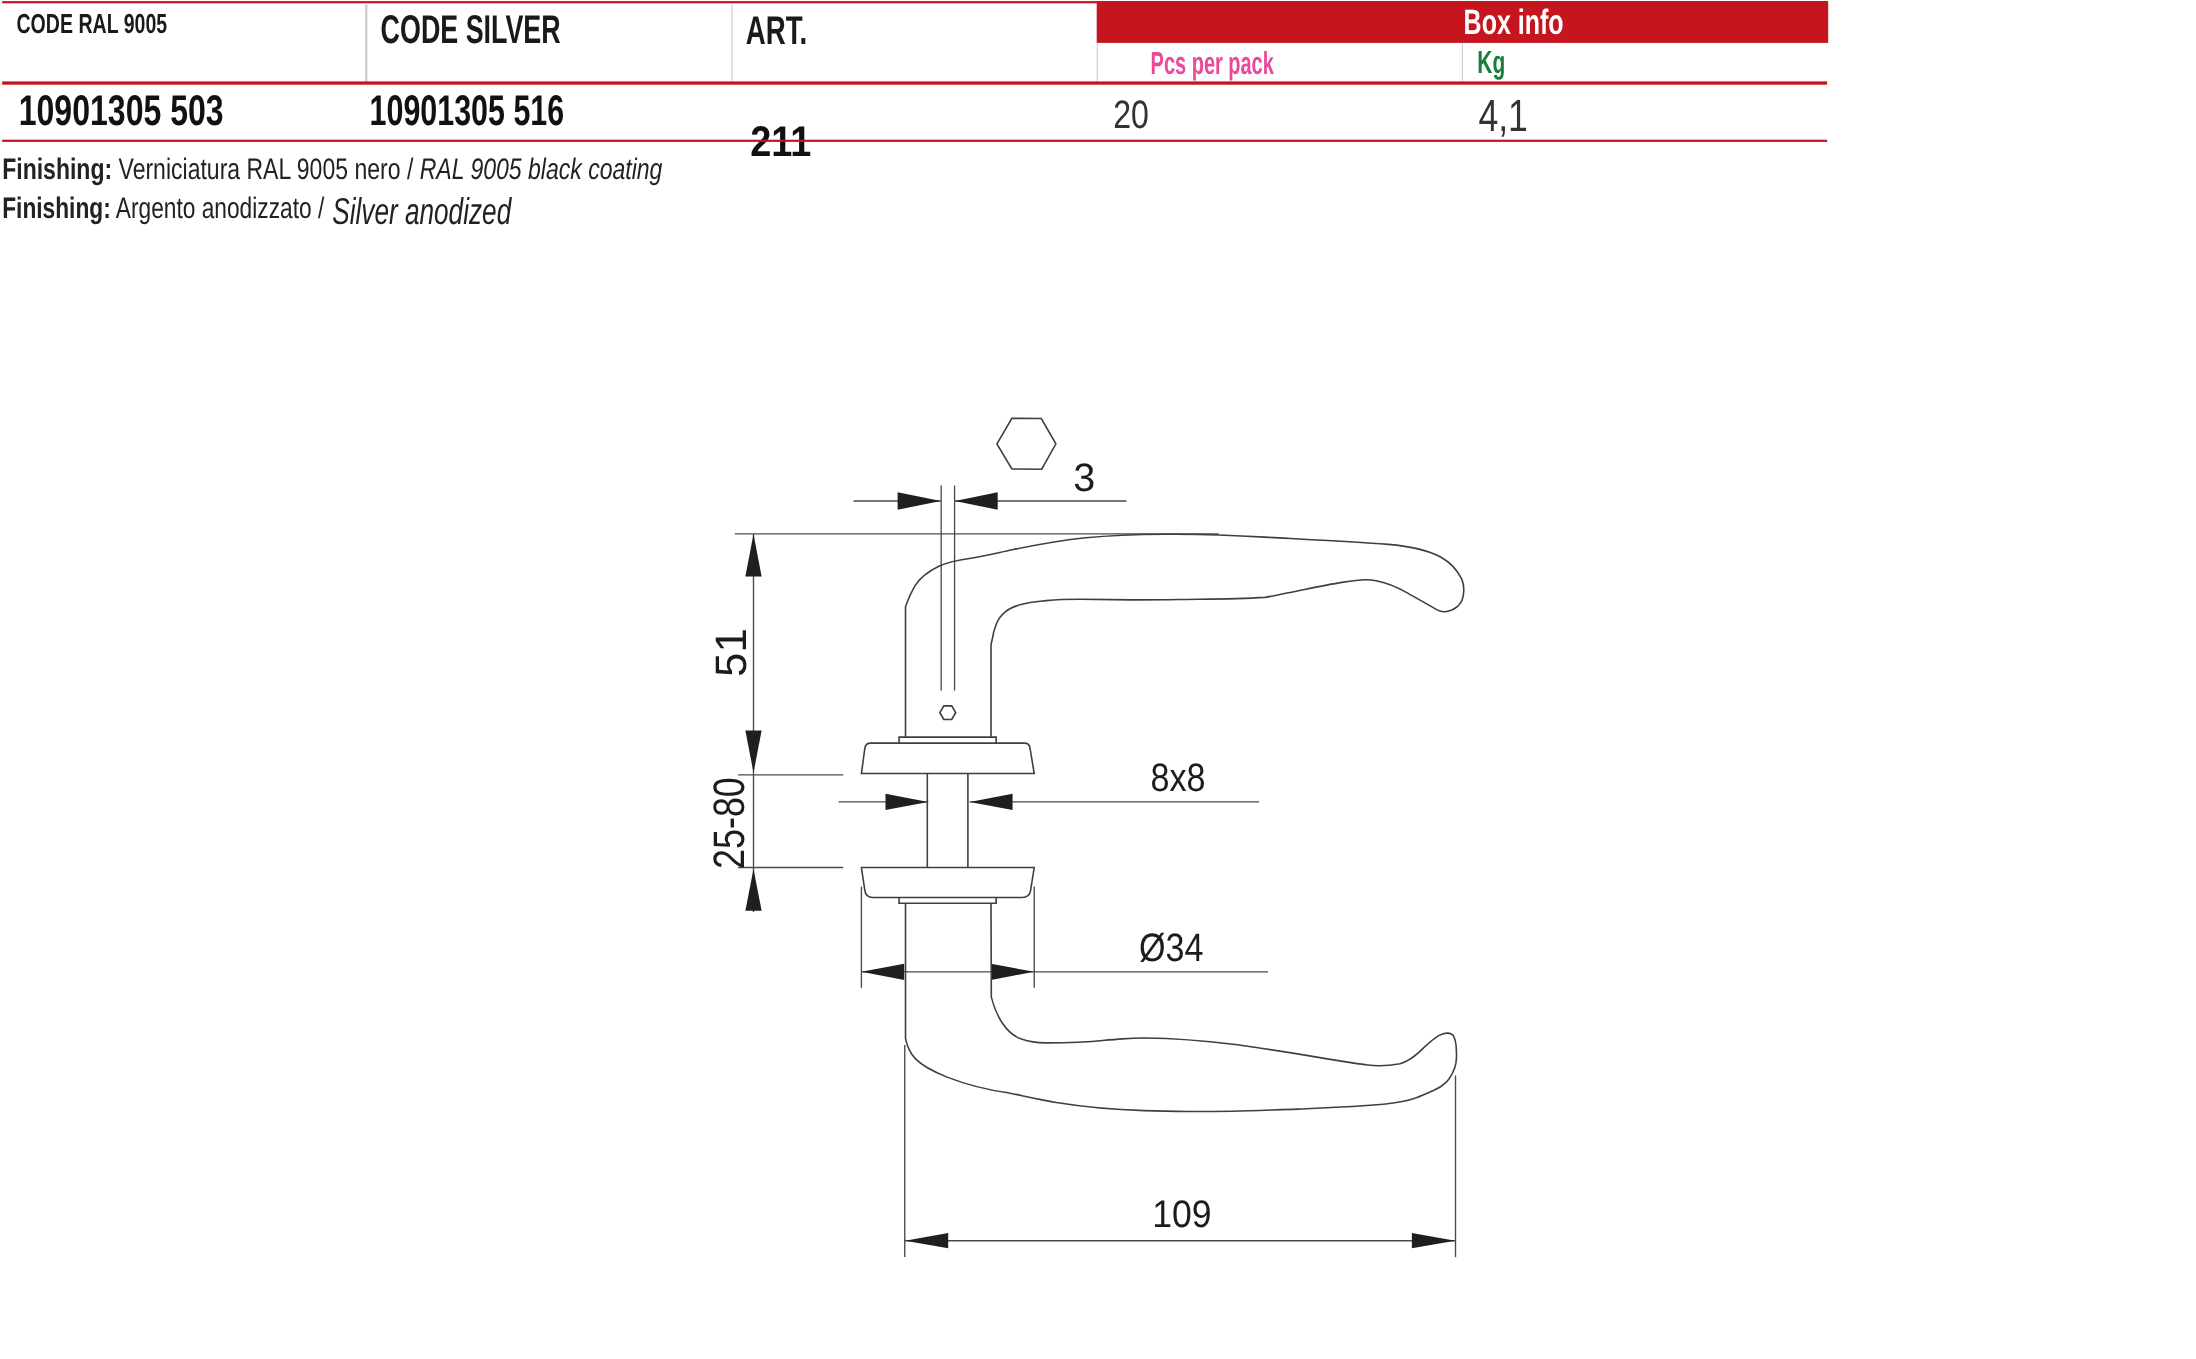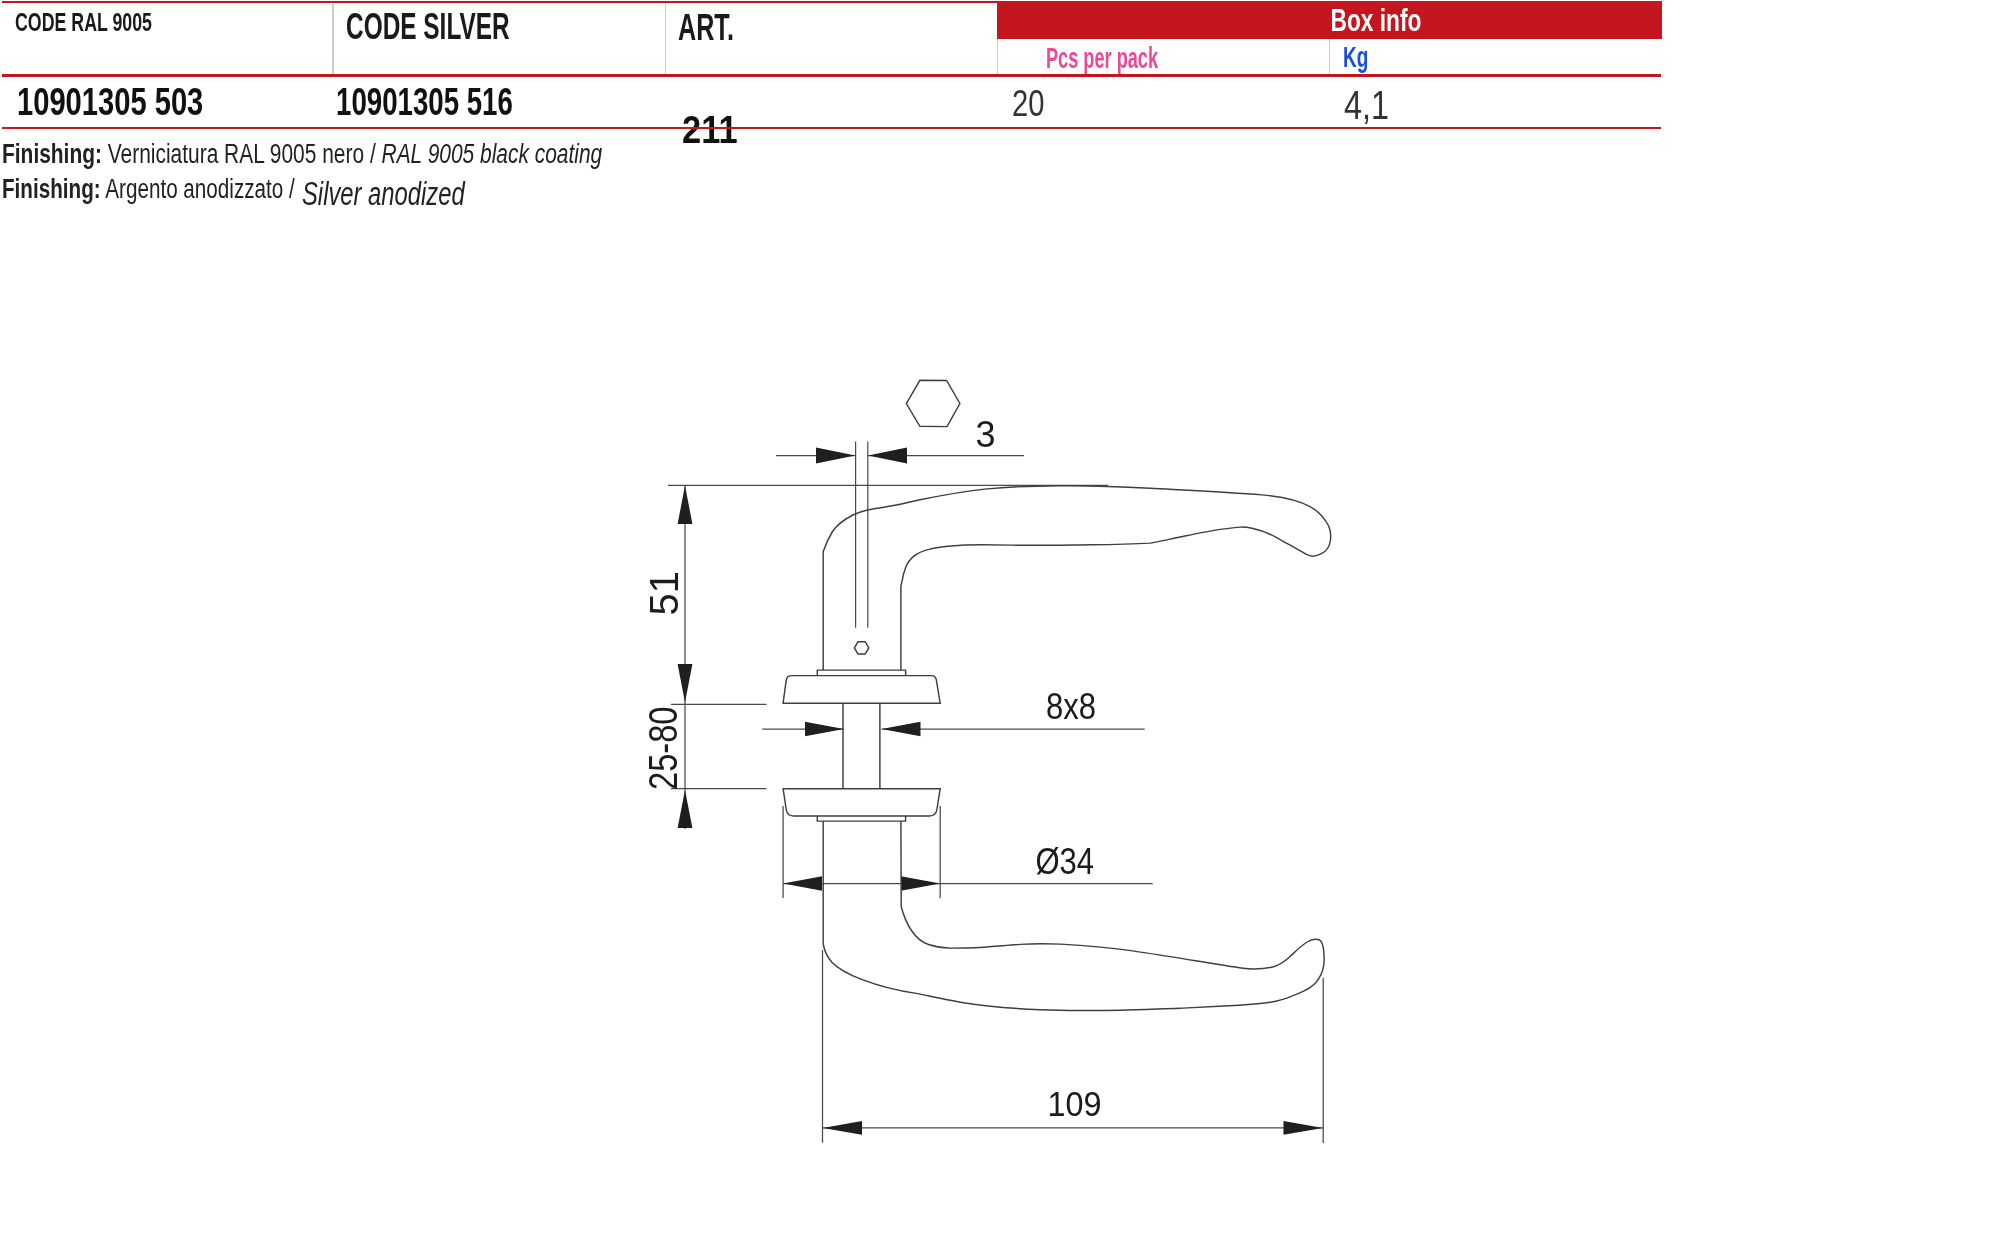--- a/index.html
+++ b/index.html
@@ -25,21 +25,21 @@
 <div class="abs" style="left:1329.0px;top:38.6px;width:1.4px;height:36px;background:#ccc;"></div>
 
 <div class="abs" id="h1" style="left:14.7px;top:10.2px;font-weight:bold;font-size:25px;line-height:1;color:#1a1a1a;"><span class="cond" style="transform:scaleX(0.711);">CODE RAL 9005</span></div>
 
 <div class="abs" id="h2" style="left:346.4px;top:8.8px;font-weight:bold;font-size:36.5px;line-height:1;color:#1a1a1a;"><span class="cond" style="transform:scaleX(0.669);">CODE SILVER</span></div>
 
 <div class="abs" id="h3" style="left:678.2px;top:9.8px;font-weight:bold;font-size:36.5px;line-height:1;color:#1a1a1a;text-align:right;"><span class="cond" style="transform:scaleX(0.689);">ART.</span></div>
 
 <div class="abs" id="sh1" style="left:1009.9px;top:44.4px;font-weight:bold;font-size:29px;line-height:1;color:#ec4899;margin-left:36px;"><span class="cond" style="transform:scaleX(0.626);">Pcs per pack</span></div>
 
-<div class="abs" id="sh2" style="left:1342.7px;top:43.2px;font-weight:bold;font-size:29px;line-height:1;color:#1d4ed8;"><span class="cond" style="transform:scaleX(0.655);">Kg</span></div>
+<div class="abs" id="sh2" style="left:1342.7px;top:43.2px;font-weight:bold;font-size:29px;line-height:1;color:#15803d;"><span class="cond" style="transform:scaleX(0.655);">Kg</span></div>
 
 <div class="abs" style="left:2px;top:74.3px;width:1659px;height:2.4px;background:#c5161f;"></div>
 
 <div class="abs" id="d1" style="left:17.4px;top:81.6px;font-weight:bold;font-size:39px;line-height:1;color:#111;"><span class="cond" style="transform:scaleX(0.747);">10901305 503</span></div>
 
 <div class="abs" id="d2" style="left:336px;top:81.6px;font-weight:bold;font-size:39px;line-height:1;color:#111;"><span class="cond" style="transform:scaleX(0.709);">10901305 516</span></div>
 
 <div class="abs" id="d3" style="left:681.6px;top:81.6px;font-weight:bold;font-size:39px;line-height:1;color:#111;margin-top:28px;"><span class="cond" style="transform:scaleX(0.883);">211</span></div>
 
 <div class="abs" id="d4" style="left:1012.4px;top:85.9px;font-weight:normal;font-size:36px;line-height:1;color:#333;"><span class="cond" style="transform:scaleX(0.81);">20</span></div>

